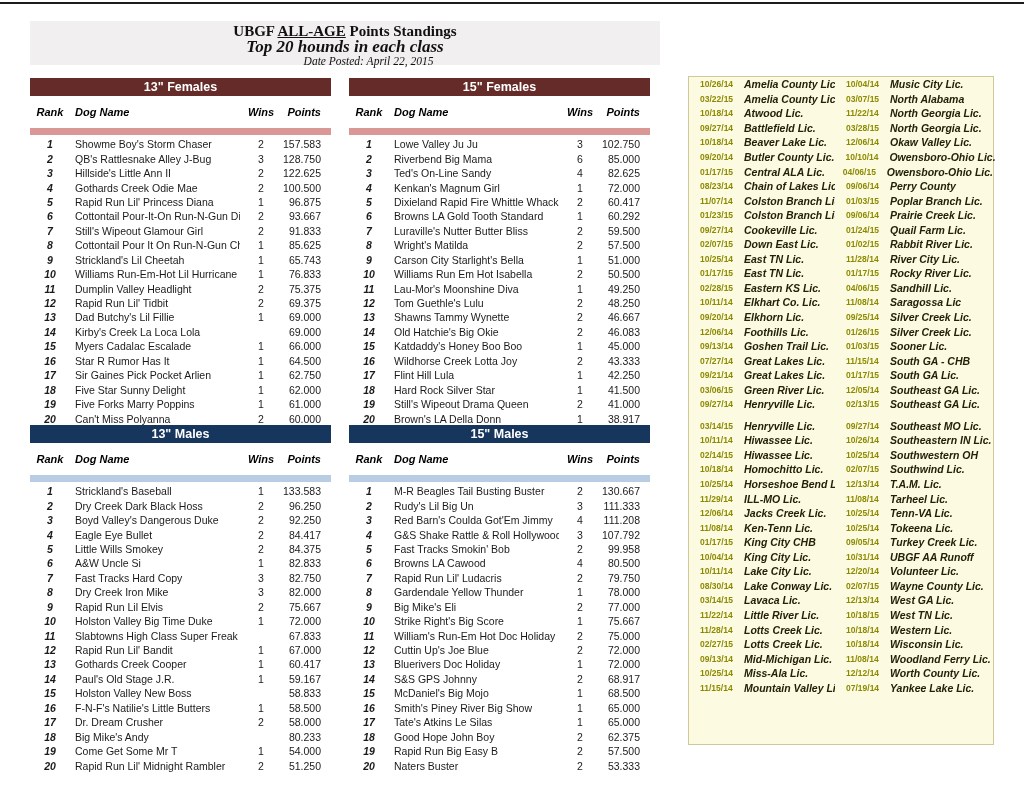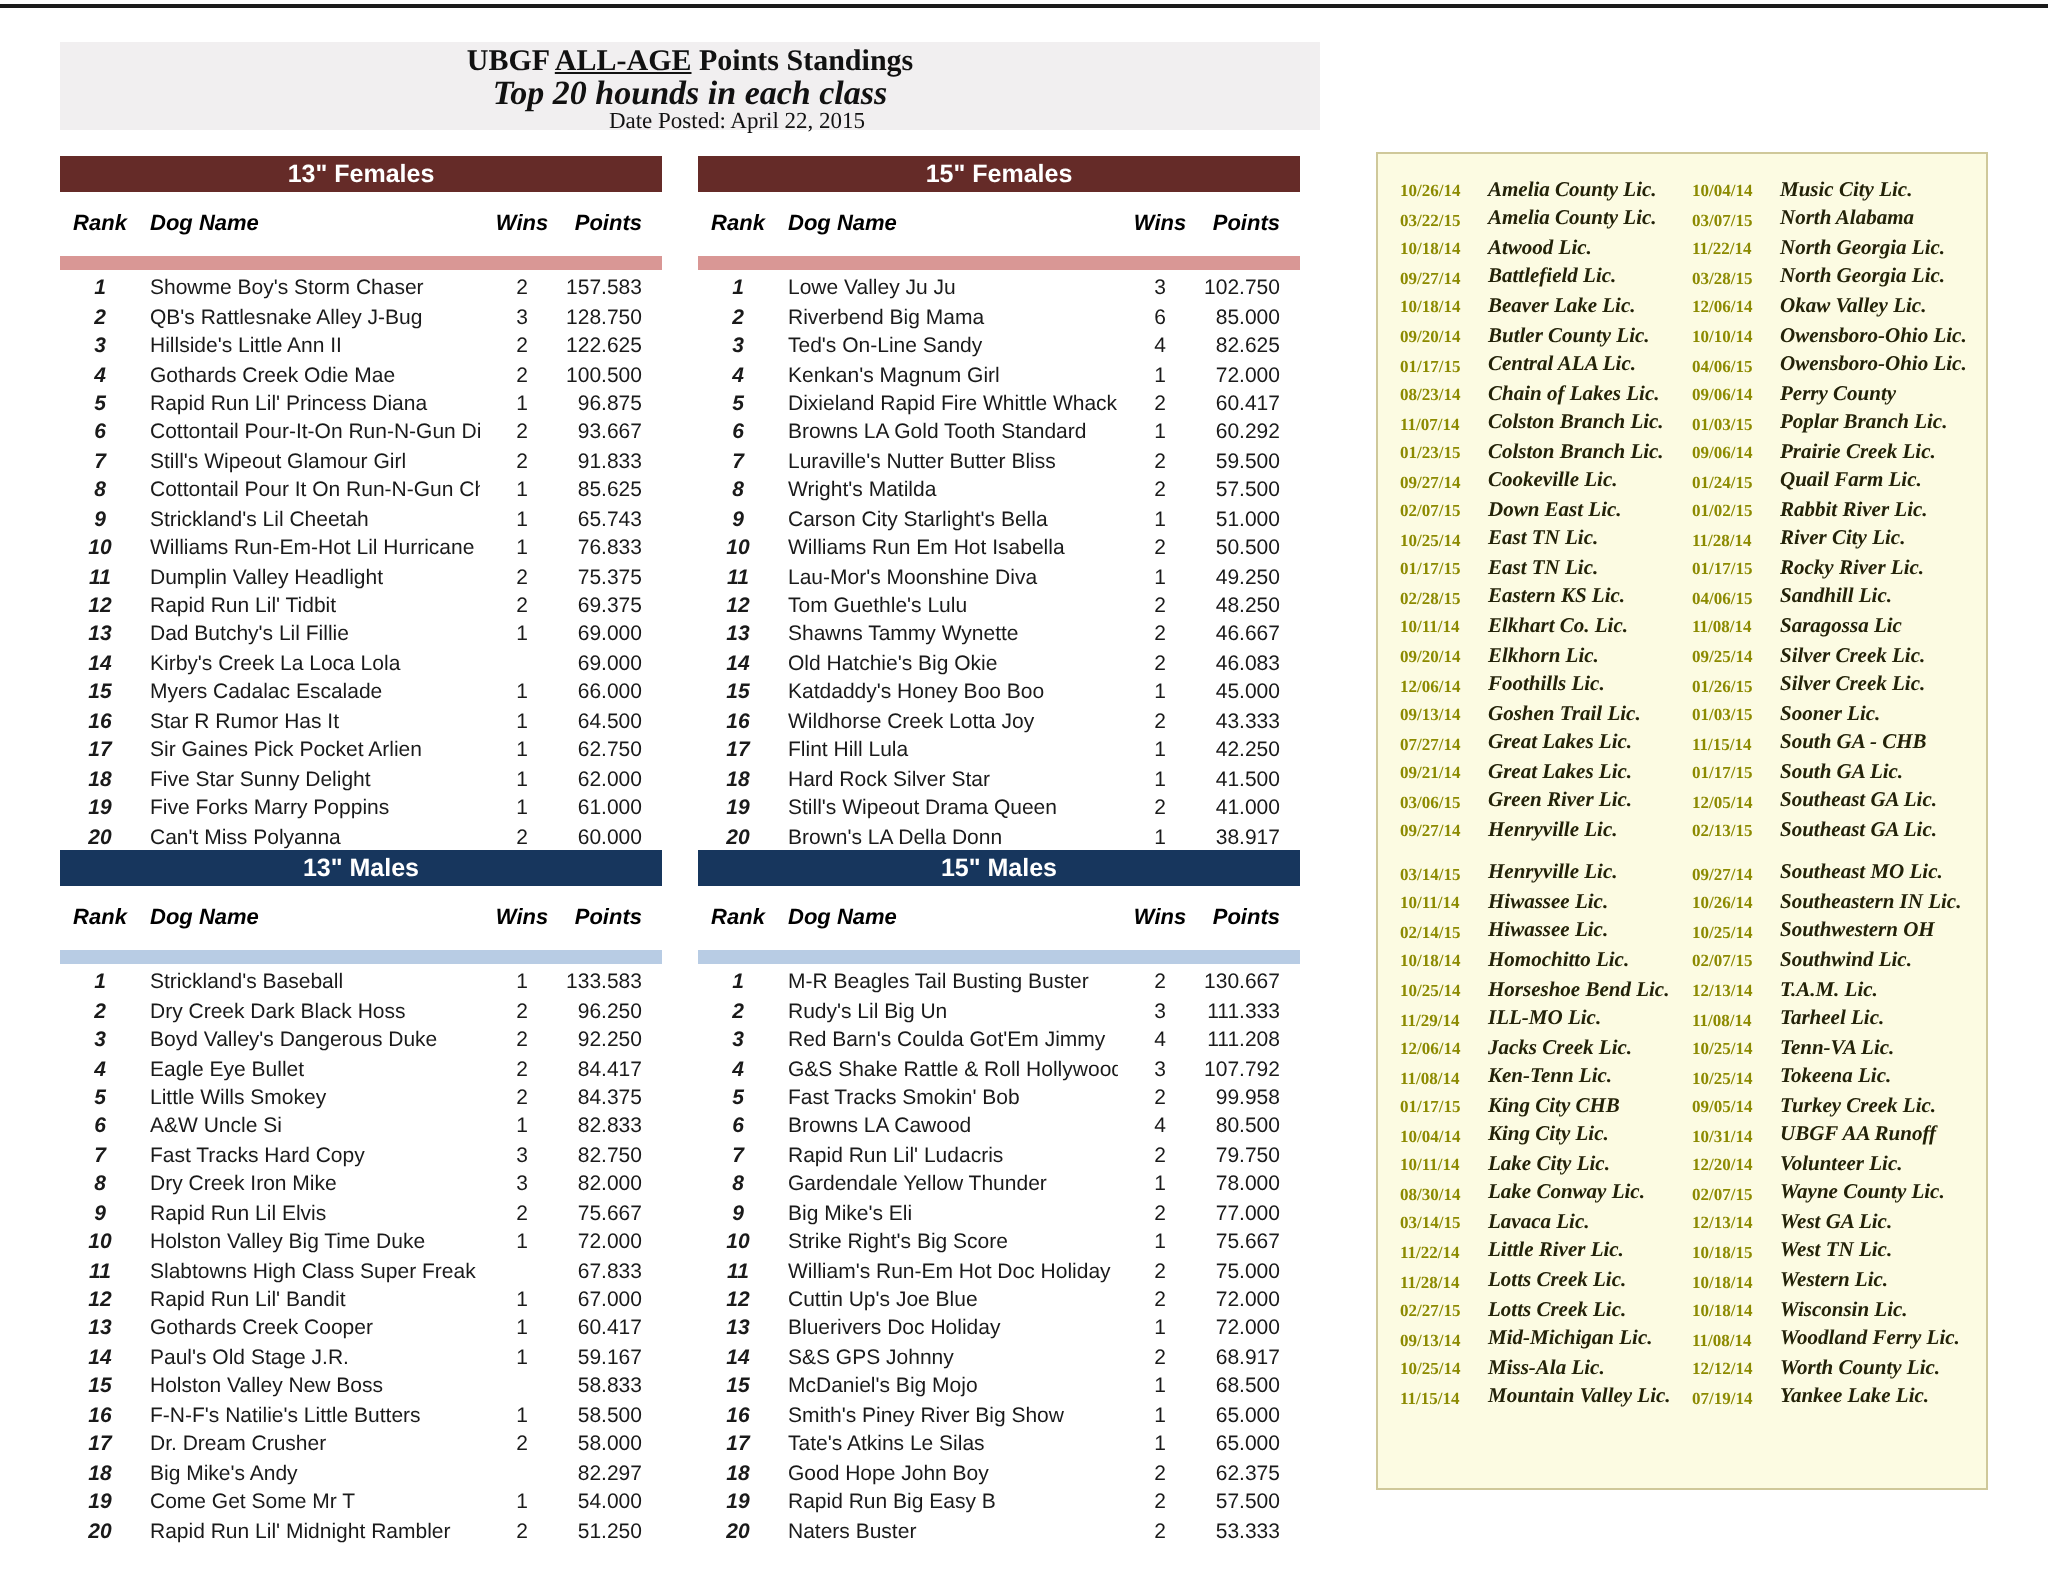--- a/index.html
+++ b/index.html
@@ -8,21 +8,21 @@
   *{box-sizing:border-box;}
 
   .top-rule{position:absolute;top:2px;left:0;width:1024px;height:2px;background:#1b1b1b;}
 
   
   .title-block{position:absolute;left:30px;top:21px;width:630px;height:44px;background:#f1eff0;
                text-align:center;font-family:"Liberation Serif",serif;color:#111;padding-top:2px;}
   .main-title{font-size:15px;font-weight:bold;line-height:16px;}
   .main-title .u{text-decoration:underline;}
   .subtitle{font-size:17px;font-weight:bold;font-style:italic;line-height:15px;}
-  .dateposted{font-size:11.5px;line-height:14px;margin-left:47px;}
+  .dateposted{font-size:11.5px;font-style:italic;line-height:14px;margin-left:47px;}
 
   
   .standings-table{position:absolute;width:301px;}
   #t0{left:30px;top:78px;} #t1{left:349px;top:78px;}
   #t2{left:30px;top:425px;} #t3{left:349px;top:425px;}
 
   .t-title{height:18px;line-height:18px;text-align:center;color:#ffffff;font-weight:bold;font-size:12.5px;}
   .maroon .t-title{background:#652b28;}
   .navy   .t-title{background:#17365d;}
 
@@ -37,21 +37,21 @@
   .c.rank{width:40px;text-align:center;font-weight:bold;font-style:italic;}
   .c.name{width:170px;padding-left:5px;white-space:nowrap;overflow:hidden;}
   .c.wins{width:42px;text-align:center;}
   .c.pts{width:49px;text-align:right;padding-right:10px;}
 
   
   .trials-panel{position:absolute;left:688px;top:76px;width:306px;height:669px;background:#fcfbe2;
                 border:1px solid #cfc89a;}
   .trials-title{height:23px;line-height:23px;background:#c7bd8e;text-align:center;font-weight:bold;
                 font-style:italic;font-size:12px;color:#1f1e10;}
-  .trials-rows{padding-top:11px;font-family:Liberation Serif, serif;}
+  .trials-rows{}
   .trial-row{display:flex;height:14.55px;align-items:center;}
   .t-half{display:flex;align-items:center;}
   .t-half.left{width:146px;}
   .t-half.right{flex:1;}
   .t-date{width:46px;padding-left:11px;font-size:8.5px;font-weight:bold;color:#8c8a00;white-space:nowrap;}
   .t-name{flex:1;padding-left:9px;font-size:10.5px;font-weight:bold;font-style:italic;color:#232208;
           white-space:nowrap;overflow:hidden;}
   .trial-spacer{height:7px;}
 </style>
 </head>
@@ -440,21 +440,21 @@
       <div class="t-row">
         <span class="c rank">17</span>
         <span class="c name">Dr. Dream Crusher</span>
         <span class="c wins">2</span>
         <span class="c pts">58.000</span>
       </div>
       <div class="t-row">
         <span class="c rank">18</span>
         <span class="c name">Big Mike's Andy</span>
         <span class="c wins"></span>
-        <span class="c pts">82.297</span>
+        <span class="c pts">80.233</span>
       </div>
       <div class="t-row">
         <span class="c rank">19</span>
         <span class="c name">Come Get Some Mr T</span>
         <span class="c wins">1</span>
         <span class="c pts">54.000</span>
       </div>
       <div class="t-row">
         <span class="c rank">20</span>
         <span class="c name">Rapid Run Lil' Midnight Rambler</span>

